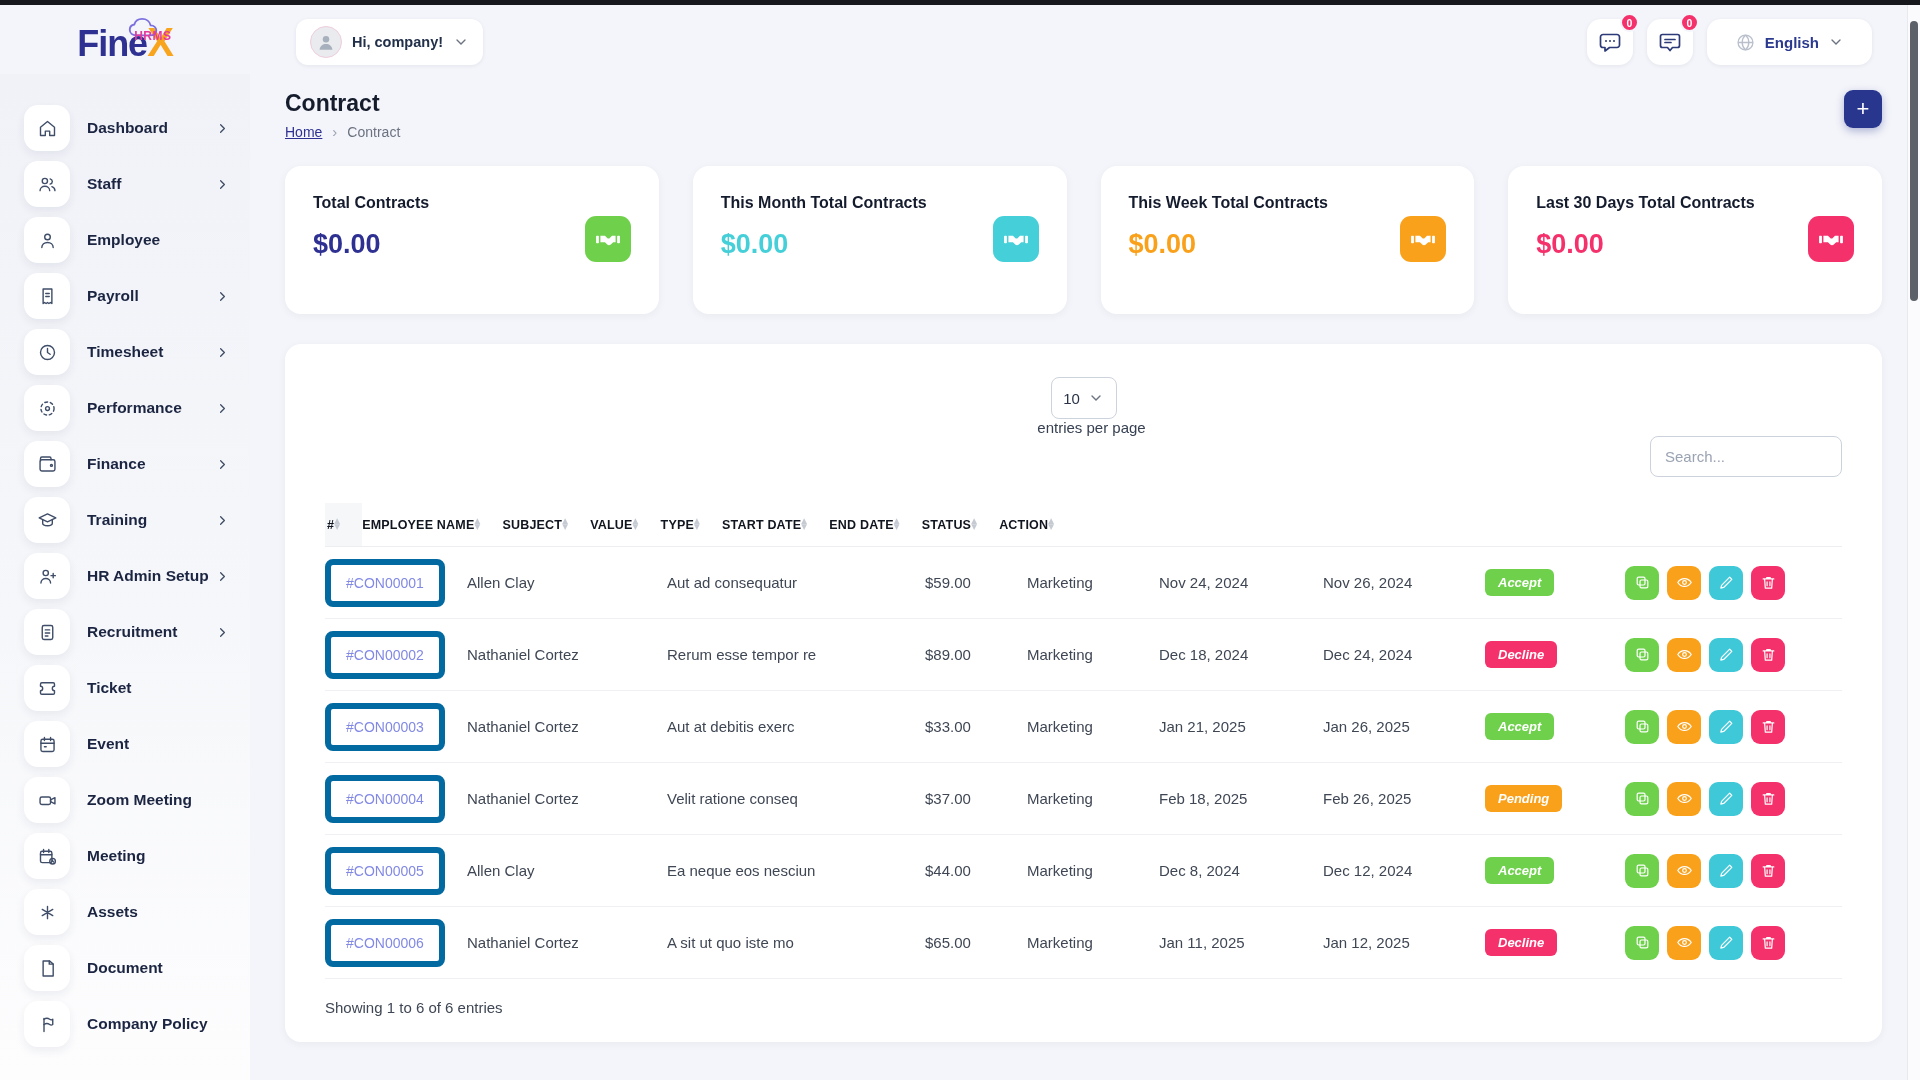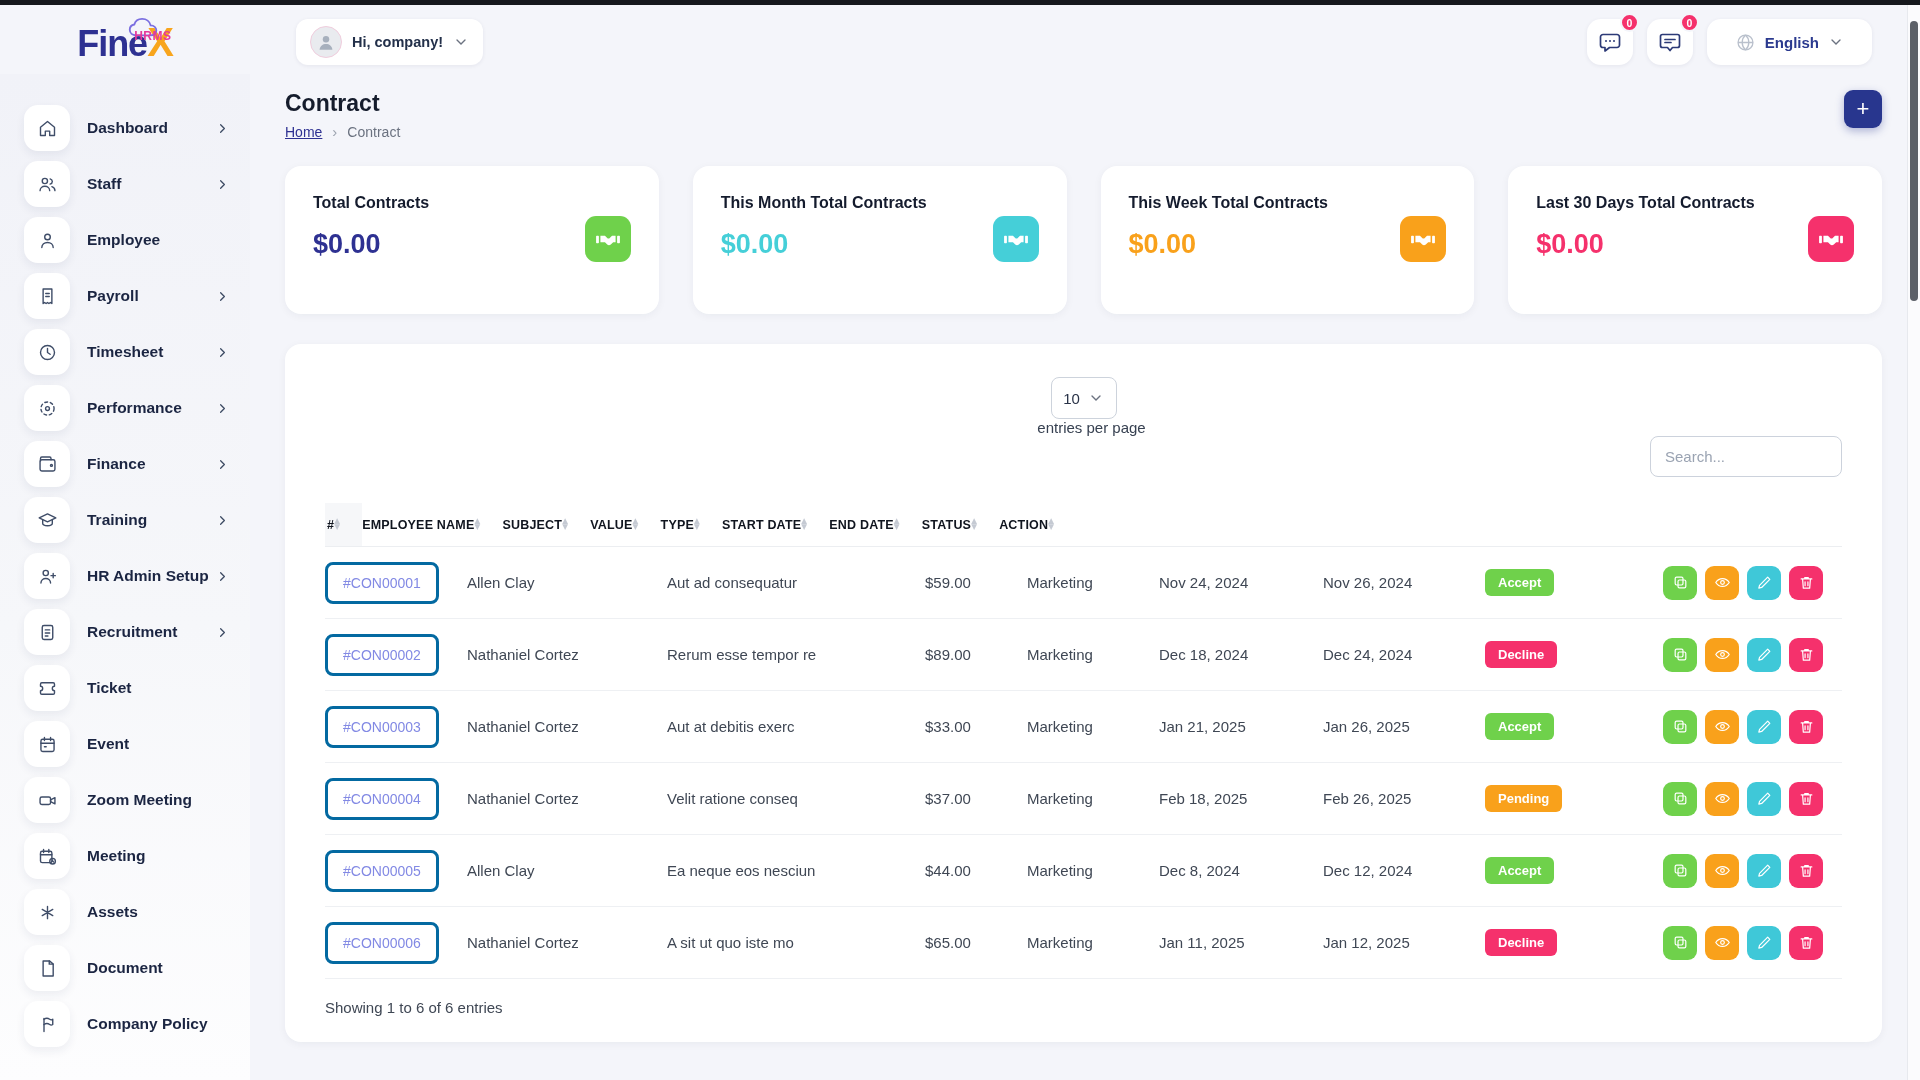--- a/index.html
+++ b/index.html
@@ -92,22 +92,22 @@
   .trow { display:flex; align-items:center; }
   .thead { height:44px; border-bottom:1px solid #eceef1; }
   .th { display:flex; align-items:center; justify-content:space-between; font-size:12.5px; font-weight:800;
     color:#10151f; letter-spacing:.2px; padding-right:22px; cursor:pointer; height:100%; }
   .th:first-of-type { background:#f6f7f9; padding-left:2px; }
   .sort { display:flex; flex-direction:column; line-height:.62; font-family:"DejaVu Sans",sans-serif;
     font-size:7.5px; color:#c5cad3; gap:1px; }
   .drow { height:72px; border-bottom:1px solid #eef0f3; font-size:15px; color:#3f4754; }
   .c1{width:142px;flex:none;} .c2{width:200px;flex:none;} .c3{width:258px;flex:none;}
   .c4{width:102px;flex:none;} .c5{width:132px;flex:none;} .c6{width:164px;flex:none;}
-  .c7{width:162px;flex:none;} .c8{width:178px;flex:none;} .c9{width:222px;flex:none;}
-  .id-badge { display:inline-block; border:3px solid #0369a1; color:#8289e4; background:#fff;
+  .c7{width:162px;flex:none;} .c8{width:140px;flex:none;font-style:italic;} .c9{width:222px;flex:none;}
+  .id-badge { display:inline-block; border:6px solid #0369a1; color:#8289e4; background:#fff;
     border-radius:8px; padding:10px 15px; font-size:14px; cursor:pointer; }
   .status-badge { display:inline-block; color:#fff; font-size:13px; font-weight:600; border-radius:6px;
     padding:6px 13px; cursor:pointer; }
   .actions { display:flex; gap:8px; }
   .act { width:34px; height:34px; border:none; border-radius:9px; display:flex; align-items:center;
     justify-content:center; cursor:pointer; }
   .act svg { width:17px; height:17px; }
   .act svg * { stroke:#fff; fill:none; stroke-width:1.7; stroke-linecap:round; stroke-linejoin:round; }
   .act-copy { background:var(--green); } .act-view { background:var(--orange); }
   .act-edit { background:var(--cyan); } .act-del { background:var(--pink); }

